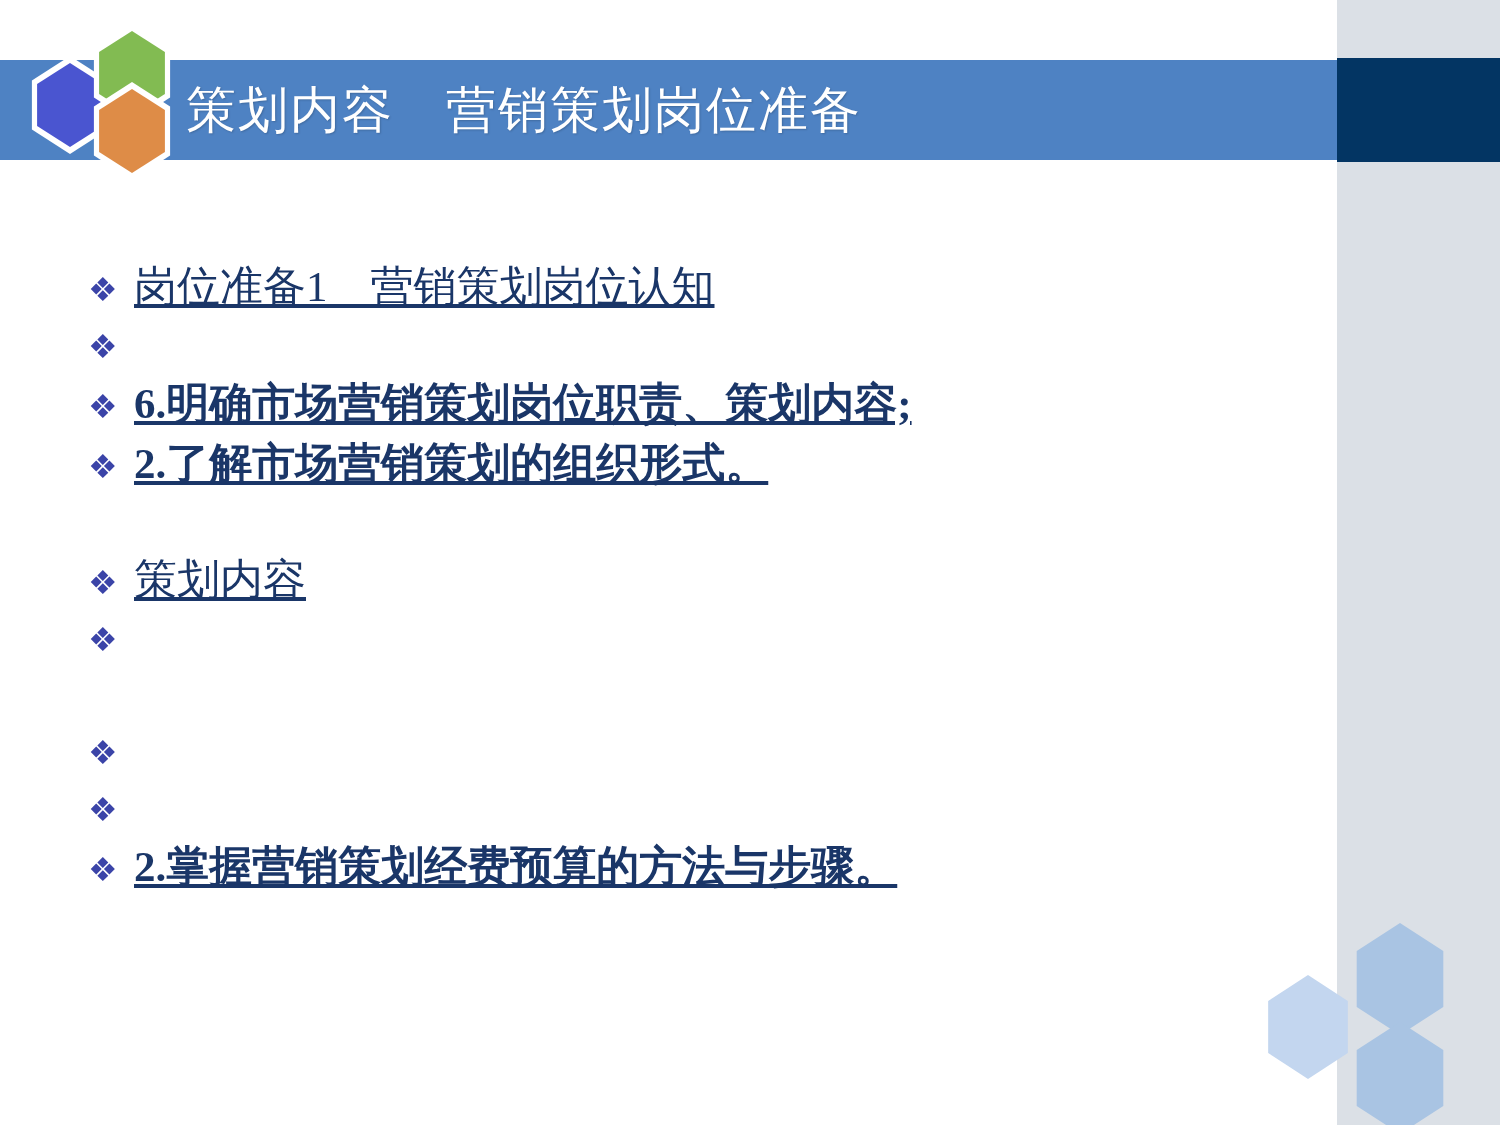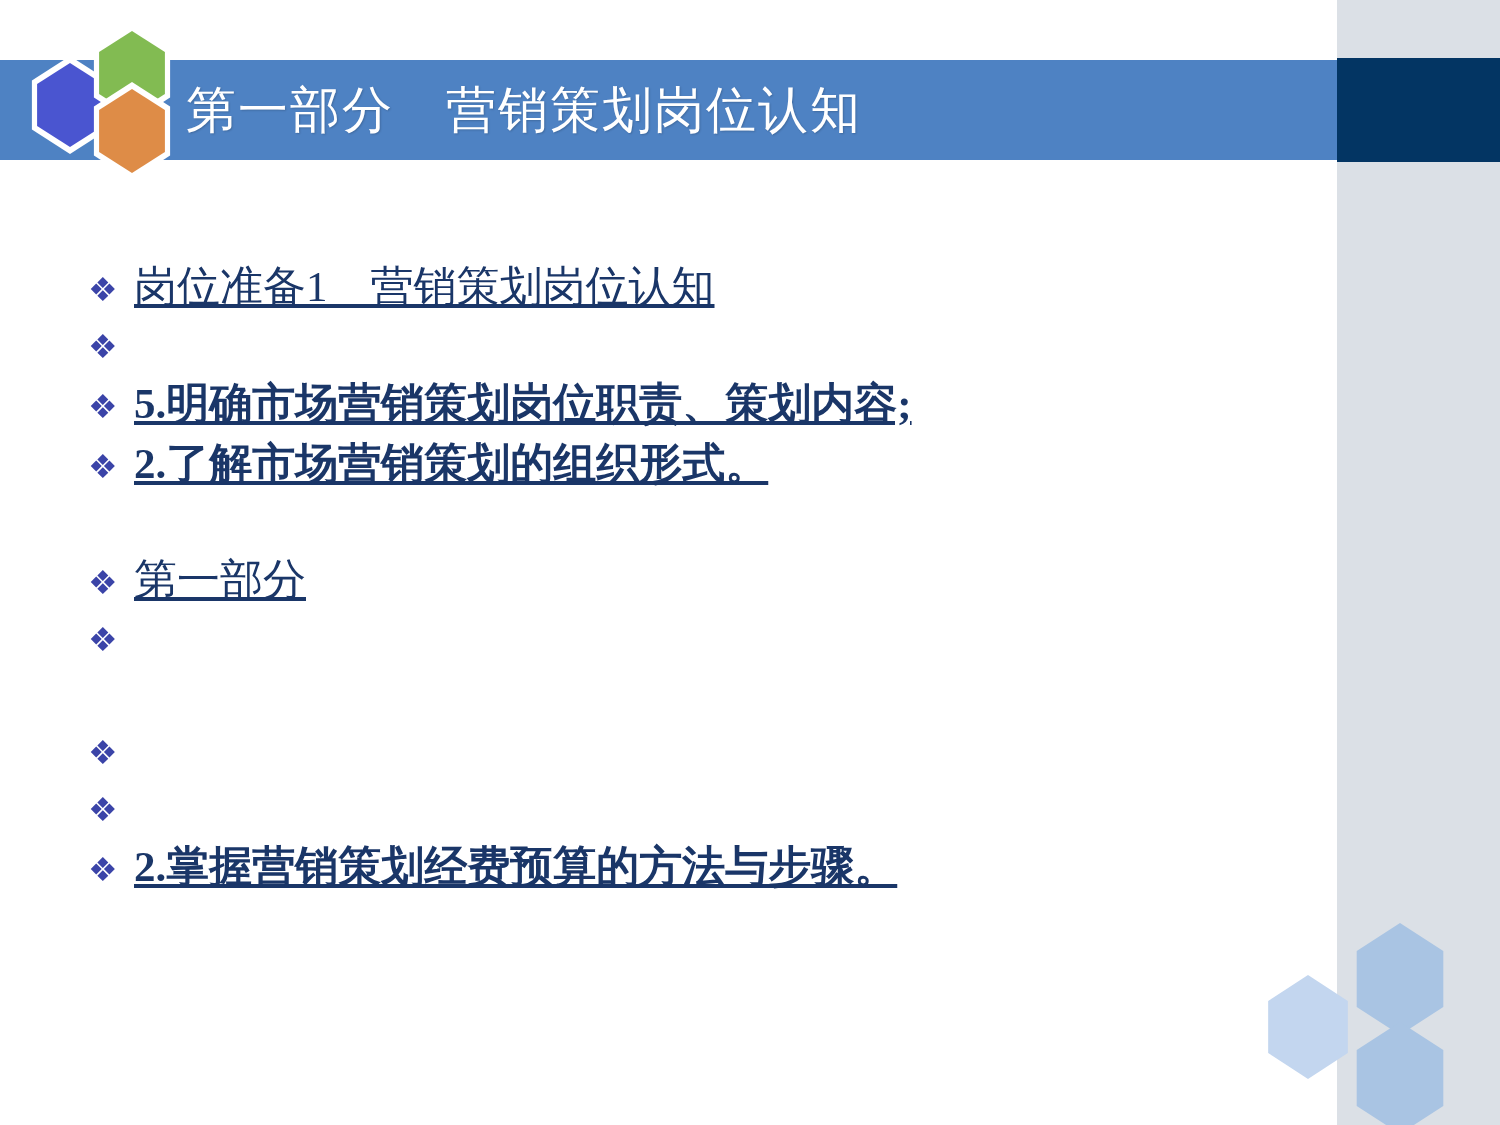--- a/index.html
+++ b/index.html
@@ -130,37 +130,37 @@
 </head>
 <body>
 
 <div id="slide">
 
   <div class="right-panel"></div>
 
   <div class="title-bar"></div>
   <div class="title-bar-dark"></div>
 
-  <div class="title-text">第一部分　营销策划岗位认知</div>
+  <div class="title-text">策划内容　营销策划岗位准备</div>
 
   <div class="logo">
     <div class="hex-outline hex-blue-o"></div>
     <div class="hex hex-blue"></div>
     <div class="hex-outline hex-green-o"></div>
     <div class="hex hex-green"></div>
     <div class="hex-outline hex-orange-o"></div>
     <div class="hex hex-orange"></div>
   </div>
 
   <div class="body-list" id="body-list">
       <div class="bullet-row"><span class="bullet-mark">❖</span><span class="bullet-text">岗位准备1　营销策划岗位认知</span></div>
       <div class="bullet-row"><span class="bullet-mark">❖</span></div>
-      <div class="bullet-row"><span class="bullet-mark">❖</span><span class="bullet-text bold">5.明确市场营销策划岗位职责、策划内容;</span></div>
+      <div class="bullet-row"><span class="bullet-mark">❖</span><span class="bullet-text bold">6.明确市场营销策划岗位职责、策划内容;</span></div>
       <div class="bullet-row"><span class="bullet-mark">❖</span><span class="bullet-text bold">2.了解市场营销策划的组织形式。</span></div>
-      <div class="bullet-row spacer-before"><span class="bullet-mark">❖</span><span class="bullet-text">第一部分</span></div>
+      <div class="bullet-row spacer-before"><span class="bullet-mark">❖</span><span class="bullet-text">策划内容</span></div>
       <div class="bullet-row"><span class="bullet-mark">❖</span></div>
       <div class="bullet-row spacer-before"><span class="bullet-mark">❖</span></div>
       <div class="bullet-row"><span class="bullet-mark">❖</span></div>
       <div class="bullet-row"><span class="bullet-mark">❖</span><span class="bullet-text bold">2.掌握营销策划经费预算的方法与步骤。</span></div>
     </div>
 
   <div class="deco deco-left"></div>
   <div class="deco deco-top"></div>
   <div class="deco deco-bottom"></div>
 

